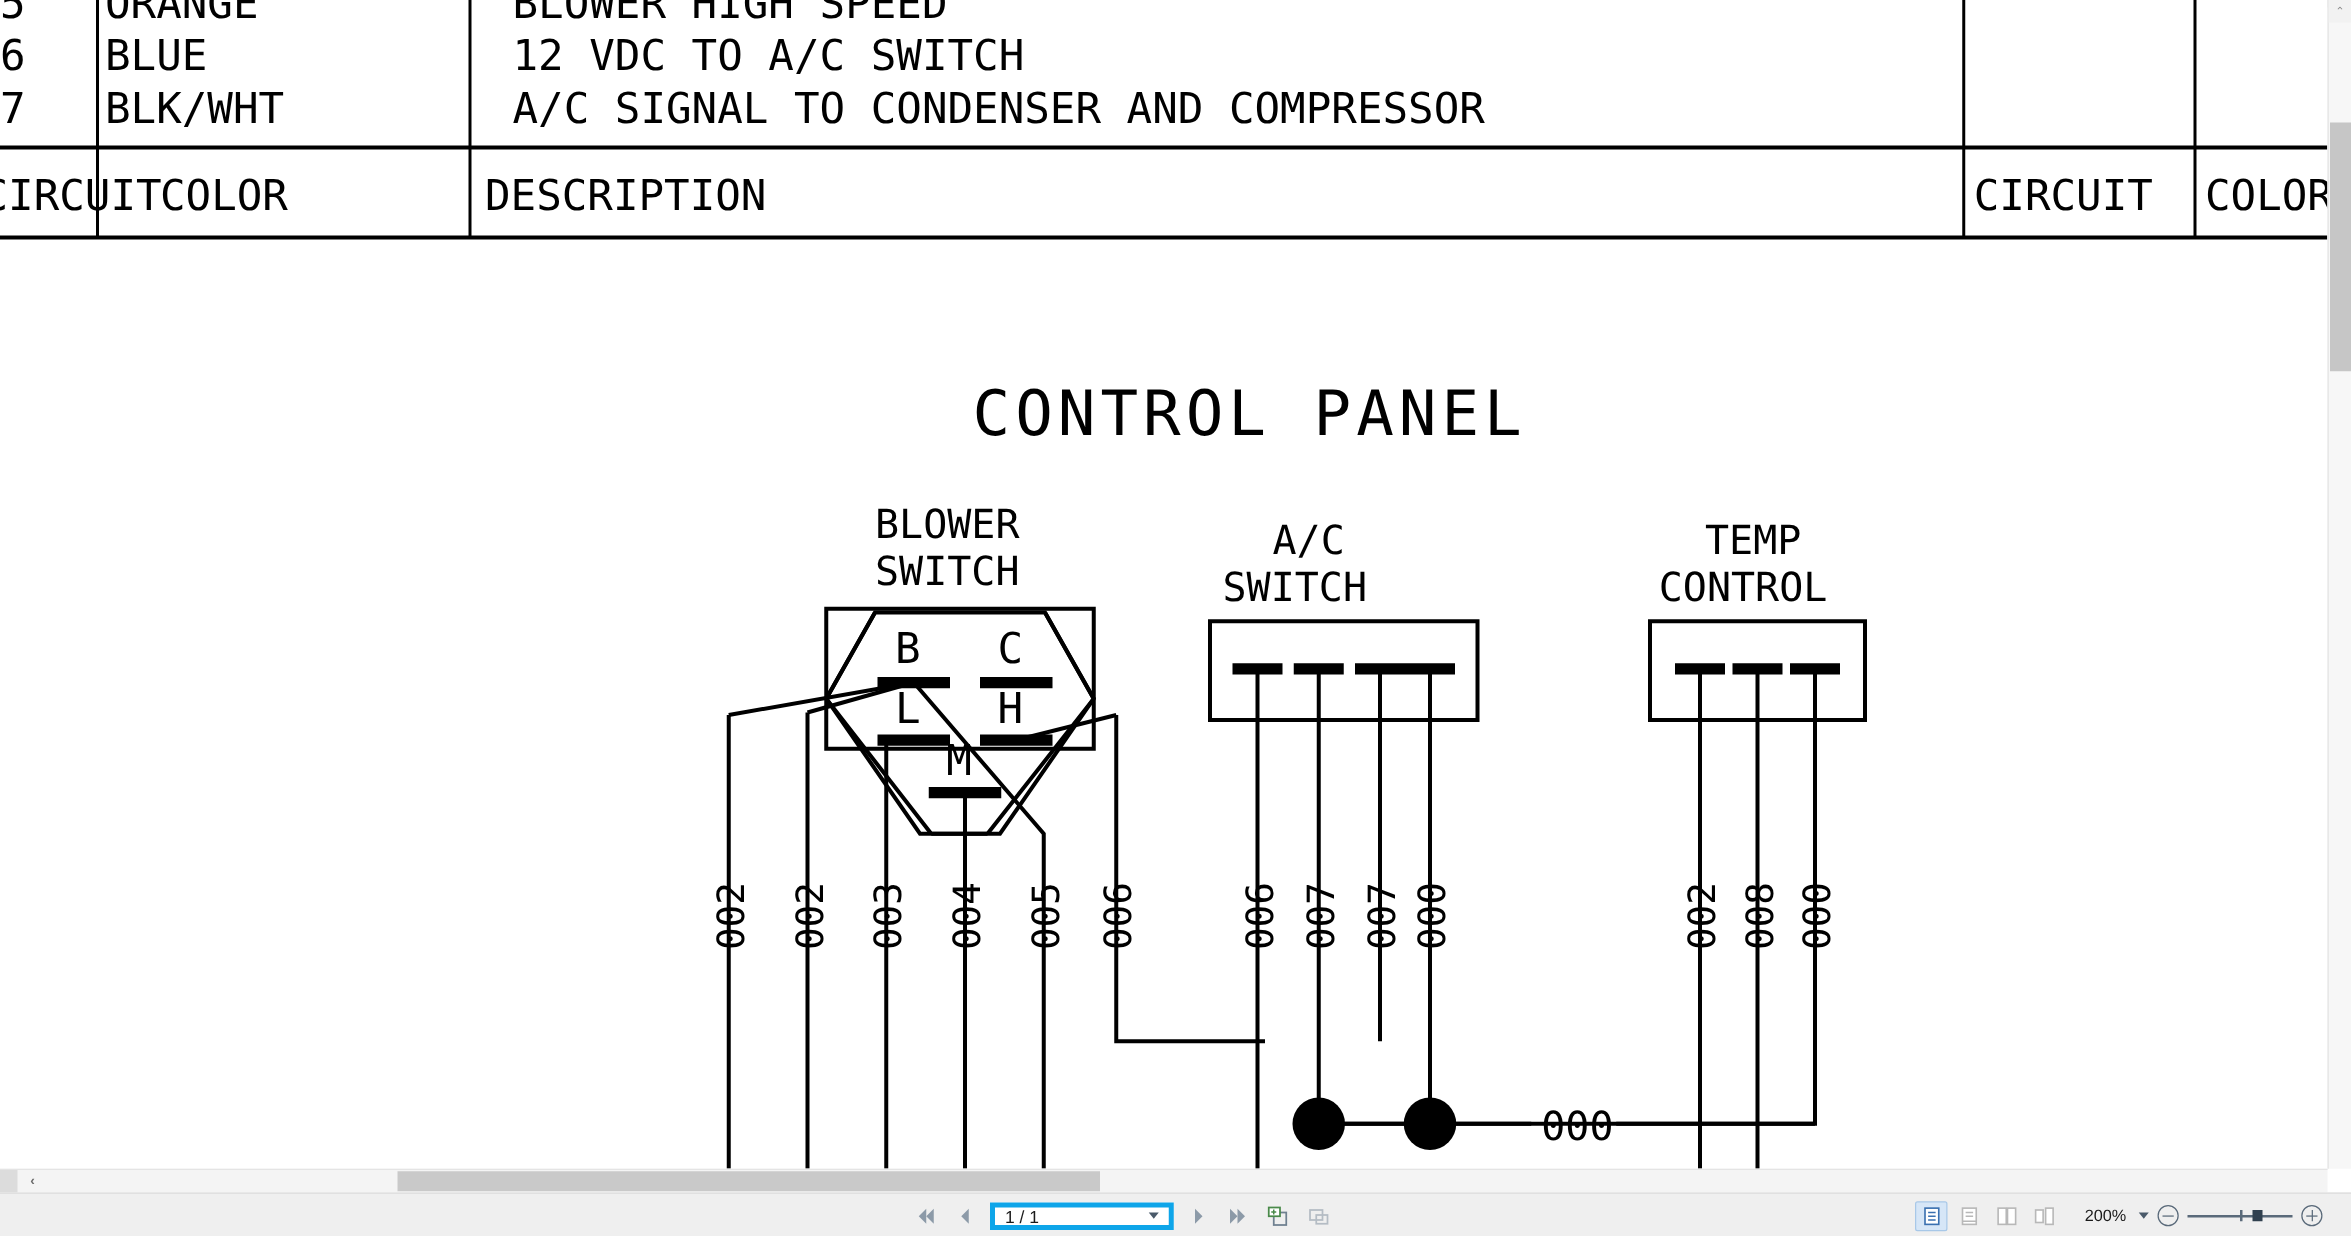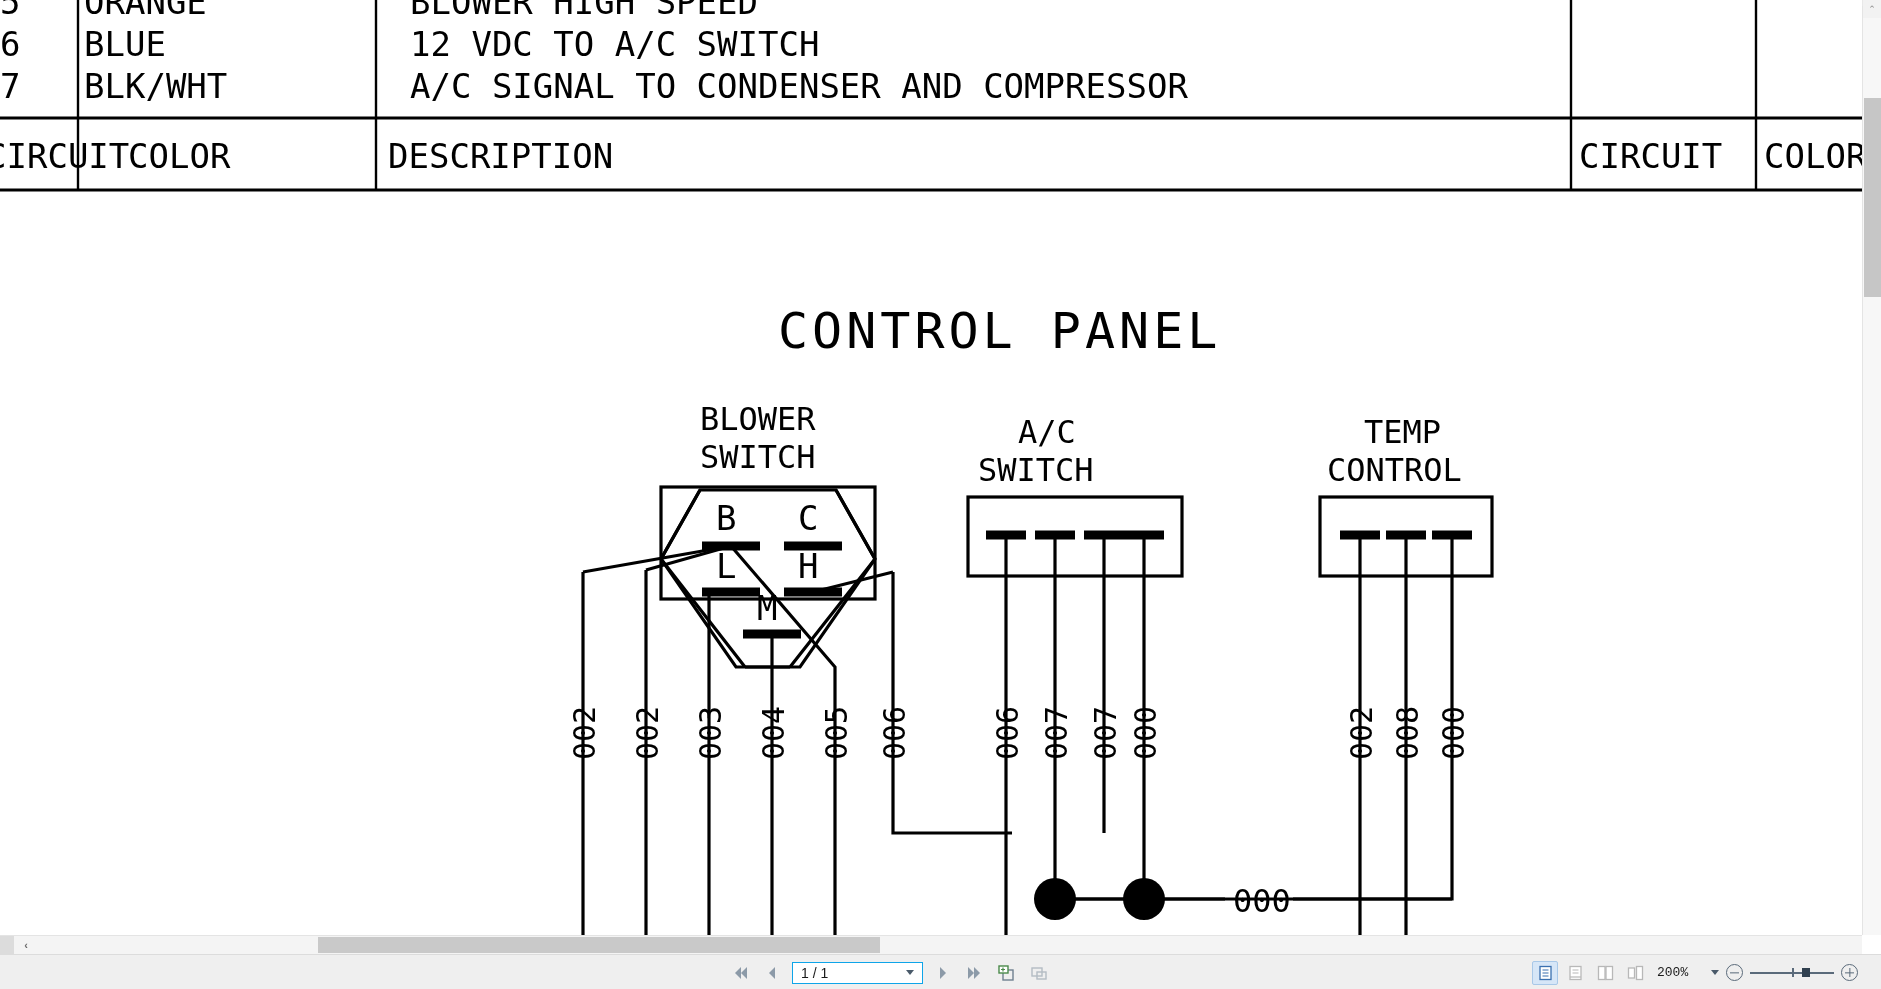--- a/index.html
+++ b/index.html
@@ -81,23 +81,23 @@
     display: flex; align-items: center; gap: 9px;
   }
   .nav-btn {
     width: 22px; height: 22px;
     display: flex; align-items: center; justify-content: center;
     color: #7c8c9c;
   }
   .nav-btn svg { display: block; }
   #page-box {
     display: flex; align-items: center;
-    width: 131px; height: 22px;
+    width: 147px; height: 22px;
     background: #fff;
-    border: 1px solid #0ea5e9;
+    border: 4px solid #0ea5e9;
     padding: 0 4px 0 8px;
     position: relative;
   }
   #page-value {
     font-size: 14px; color: #1a1a1a;
     font-family: "Liberation Sans", sans-serif;
     flex: 1;
   }
   #page-caret {
     width: 0; height: 0;
@@ -125,22 +125,21 @@
     background: #d6e6f7;
     border: 1px solid #a8c8e8;
   }
 
   #zoom-group {
     position: absolute; left: 1657px; top: 0; height: 35px;
     display: flex; align-items: center;
   }
   #zoom-value {
     font-size: 13px; color: #1a1a1a; width: 44px;
-    text-align: left;
-    font-family: Liberation Mono, monospace;
+    text-align: right;
   }
   #zoom-caret {
     width: 0; height: 0;
     border-left: 4px solid transparent;
     border-right: 4px solid transparent;
     border-top: 5px solid #4a5a6a;
     margin: 0 7px 0 10px;
   }
   .circ-btn {
     width: 17px; height: 17px; border-radius: 50%;

